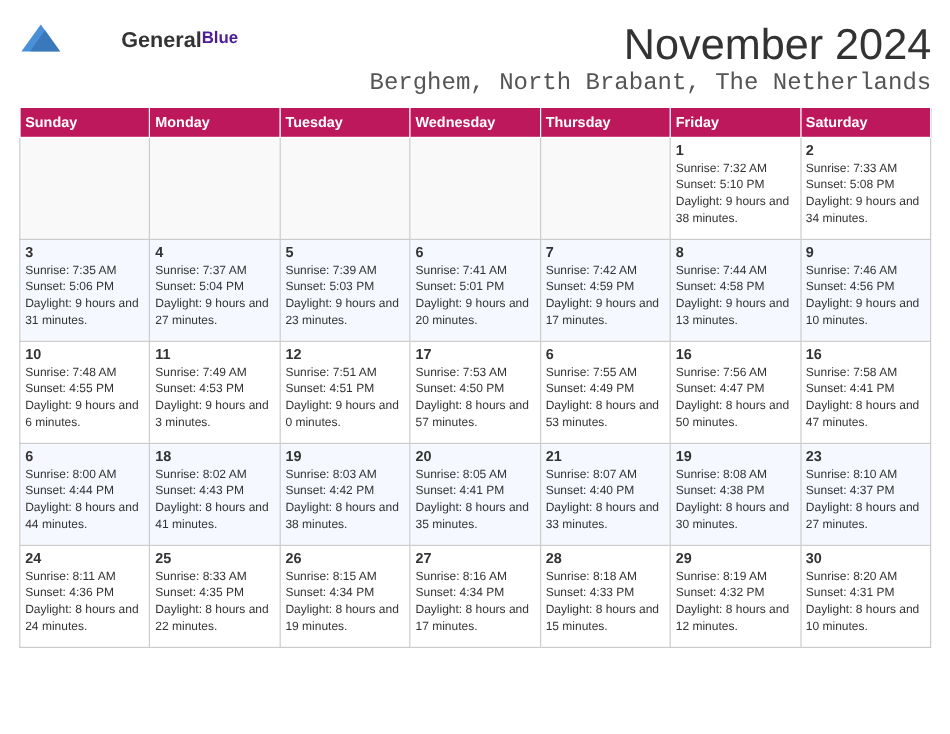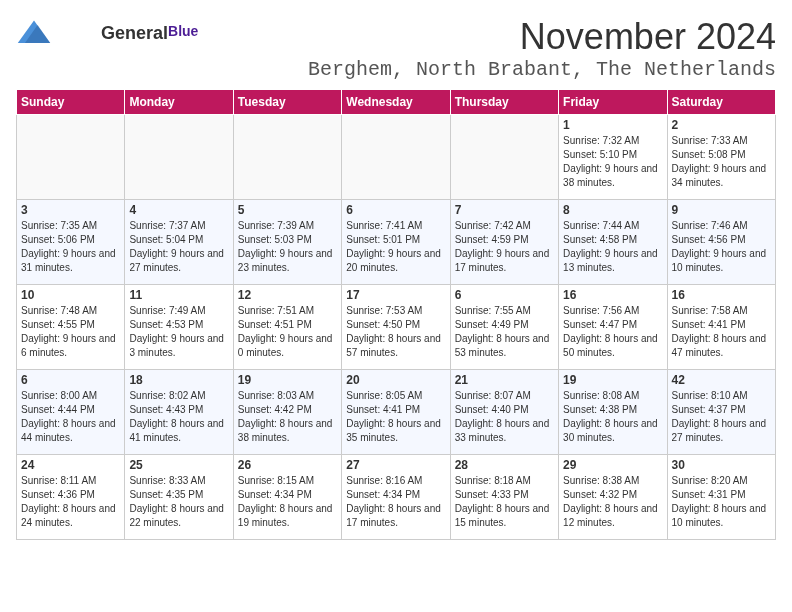--- a/index.html
+++ b/index.html
@@ -266,21 +266,21 @@
 Sunset: 4:40 PM
 Daylight: 8 hours and 33 minutes.</div>
         </td>
         <td>
           <span class="day-number">19</span>
           <div class="day-info">Sunrise: 8:08 AM
 Sunset: 4:38 PM
 Daylight: 8 hours and 30 minutes.</div>
         </td>
         <td>
-          <span class="day-number">42</span>
+          <span class="day-number">23</span>
           <div class="day-info">Sunrise: 8:10 AM
 Sunset: 4:37 PM
 Daylight: 8 hours and 27 minutes.</div>
         </td>
       </tr>
       <tr>
         <td>
           <span class="day-number">24</span>
           <div class="day-info">Sunrise: 8:11 AM
 Sunset: 4:36 PM
@@ -305,21 +305,21 @@
 Daylight: 8 hours and 17 minutes.</div>
         </td>
         <td>
           <span class="day-number">28</span>
           <div class="day-info">Sunrise: 8:18 AM
 Sunset: 4:33 PM
 Daylight: 8 hours and 15 minutes.</div>
         </td>
         <td>
           <span class="day-number">29</span>
-          <div class="day-info">Sunrise: 8:38 AM
+          <div class="day-info">Sunrise: 8:19 AM
 Sunset: 4:32 PM
 Daylight: 8 hours and 12 minutes.</div>
         </td>
         <td>
           <span class="day-number">30</span>
           <div class="day-info">Sunrise: 8:20 AM
 Sunset: 4:31 PM
 Daylight: 8 hours and 10 minutes.</div>
         </td>
       </tr>

